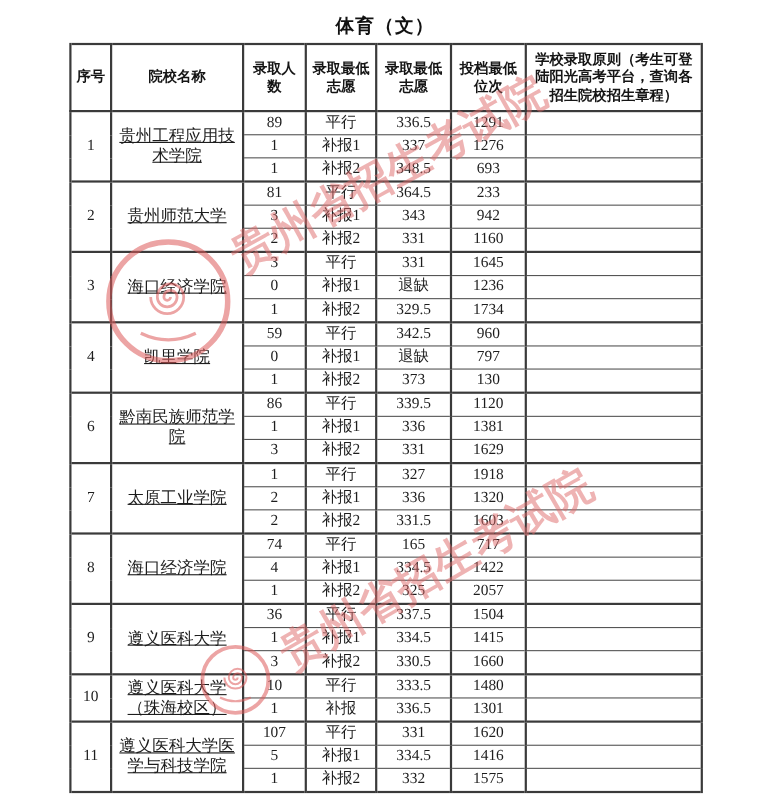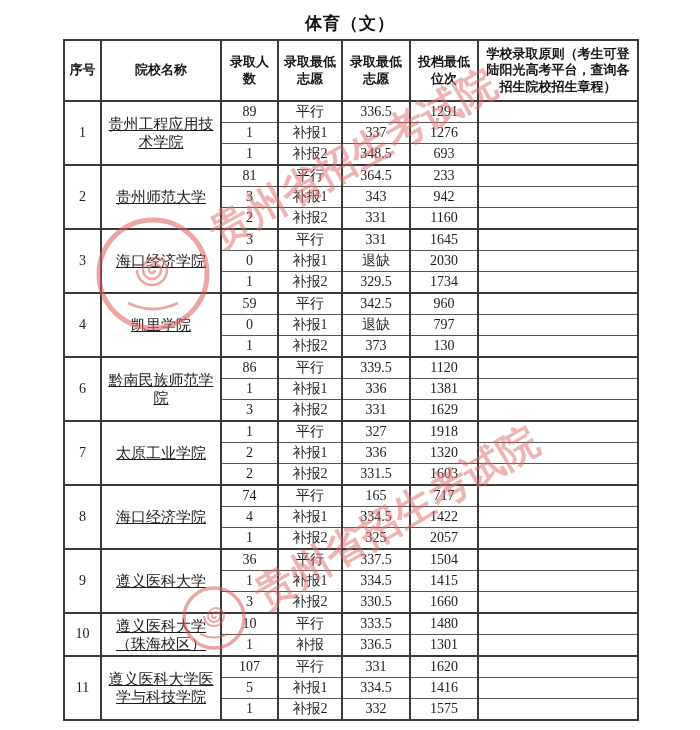--- a/index.html
+++ b/index.html
@@ -124,21 +124,21 @@
           <td>3</td>
           <td>平行</td>
           <td>331</td>
           <td>1645</td>
           <td class="col-principle"></td>
         </tr>
         <tr>
           <td>0</td>
           <td>补报1</td>
           <td>退缺</td>
-          <td>2030</td>
+          <td>1236</td>
           <td class="col-principle"></td>
         </tr>
         <tr>
           <td>1</td>
           <td>补报2</td>
           <td>329.5</td>
           <td>1734</td>
           <td class="col-principle"></td>
         </tr>
         <tr class="group-start">

